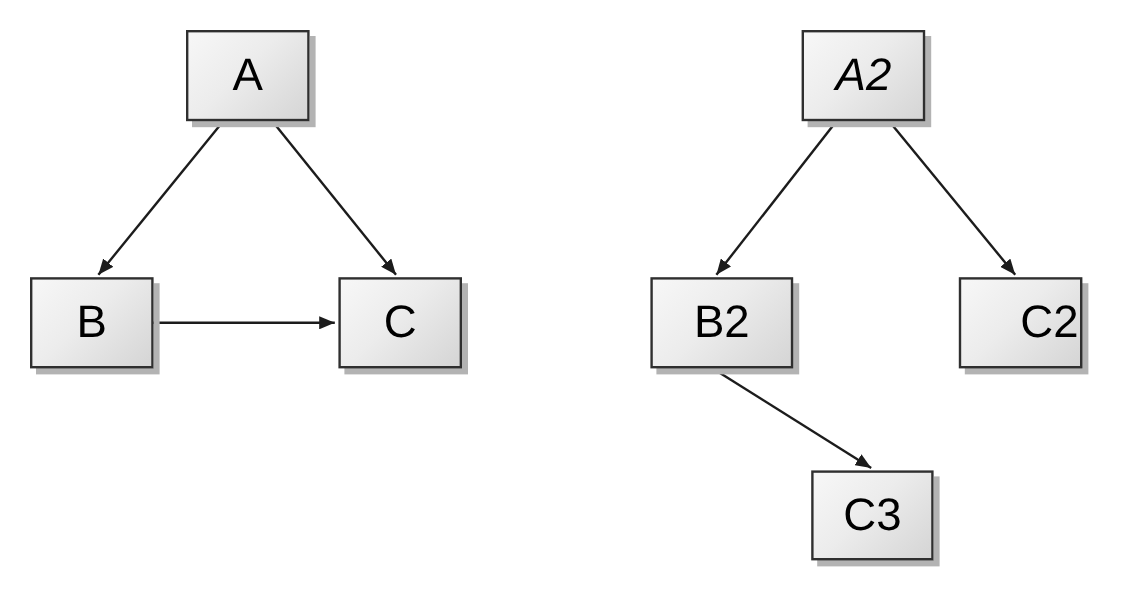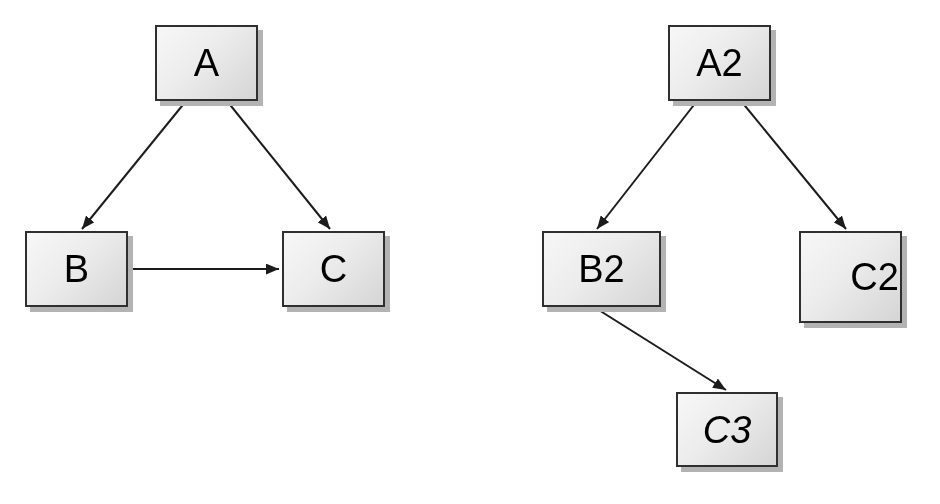--- a/index.html
+++ b/index.html
@@ -66,25 +66,25 @@
       <div class="node" style="left: 155px; top: 25px; width: 103px; height: 76px; border-color: rgb(47, 47, 47); box-shadow: rgb(179, 179, 179) 5px 5px 0px 0px; background: linear-gradient(135deg, rgb(247, 247, 247) 0%, rgb(236, 236, 236) 45%, rgb(213, 213, 213) 100%);">
         <span class="node-label" style="color: rgb(0, 0, 0);">A</span>
       </div>
       <div class="node" style="left: 25px; top: 231px; width: 103px; height: 76px; border-color: rgb(47, 47, 47); box-shadow: rgb(179, 179, 179) 5px 5px 0px 0px; background: linear-gradient(135deg, rgb(247, 247, 247) 0%, rgb(236, 236, 236) 45%, rgb(213, 213, 213) 100%);">
         <span class="node-label" style="color: rgb(0, 0, 0);">B</span>
       </div>
       <div class="node" style="left: 282px; top: 231px; width: 103px; height: 76px; border-color: rgb(47, 47, 47); box-shadow: rgb(179, 179, 179) 5px 5px 0px 0px; background: linear-gradient(135deg, rgb(247, 247, 247) 0%, rgb(236, 236, 236) 45%, rgb(213, 213, 213) 100%);">
         <span class="node-label" style="color: rgb(0, 0, 0);">C</span>
       </div>
       <div class="node" style="left: 668px; top: 25px; width: 103px; height: 76px; border-color: rgb(47, 47, 47); box-shadow: rgb(179, 179, 179) 5px 5px 0px 0px; background: linear-gradient(135deg, rgb(247, 247, 247) 0%, rgb(236, 236, 236) 45%, rgb(213, 213, 213) 100%);">
-        <span class="node-label" style="color: rgb(0, 0, 0);">A2</span>
+        <span class="node-label" style="color: rgb(0, 0, 0); font-style: italic;">A2</span>
       </div>
       <div class="node" style="left: 542px; top: 231px; width: 119px; height: 76px; border-color: rgb(47, 47, 47); box-shadow: rgb(179, 179, 179) 5px 5px 0px 0px; background: linear-gradient(135deg, rgb(247, 247, 247) 0%, rgb(236, 236, 236) 45%, rgb(213, 213, 213) 100%);">
         <span class="node-label" style="color: rgb(0, 0, 0);">B2</span>
       </div>
-      <div class="node" style="left: 799px; top: 231px; width: 103px; height: 92px; border-color: rgb(47, 47, 47); box-shadow: rgb(179, 179, 179) 5px 5px 0px 0px; background: linear-gradient(135deg, rgb(247, 247, 247) 0%, rgb(236, 236, 236) 45%, rgb(213, 213, 213) 100%); padding-left: 48px;">
+      <div class="node" style="left: 799px; top: 231px; width: 103px; height: 76px; border-color: rgb(47, 47, 47); box-shadow: rgb(179, 179, 179) 5px 5px 0px 0px; background: linear-gradient(135deg, rgb(247, 247, 247) 0%, rgb(236, 236, 236) 45%, rgb(213, 213, 213) 100%); padding-left: 48px;">
         <span class="node-label" style="color: rgb(0, 0, 0);">C2</span>
       </div>
       <div class="node" style="left: 676px; top: 392px; width: 102px; height: 75px; border-color: rgb(47, 47, 47); box-shadow: rgb(179, 179, 179) 5px 5px 0px 0px; background: linear-gradient(135deg, rgb(247, 247, 247) 0%, rgb(236, 236, 236) 45%, rgb(213, 213, 213) 100%);">
-        <span class="node-label" style="color: rgb(0, 0, 0); font-style: italic;">C3</span>
+        <span class="node-label" style="color: rgb(0, 0, 0);">C3</span>
       </div>
     </div>
 </div>
 
 </body></html>

